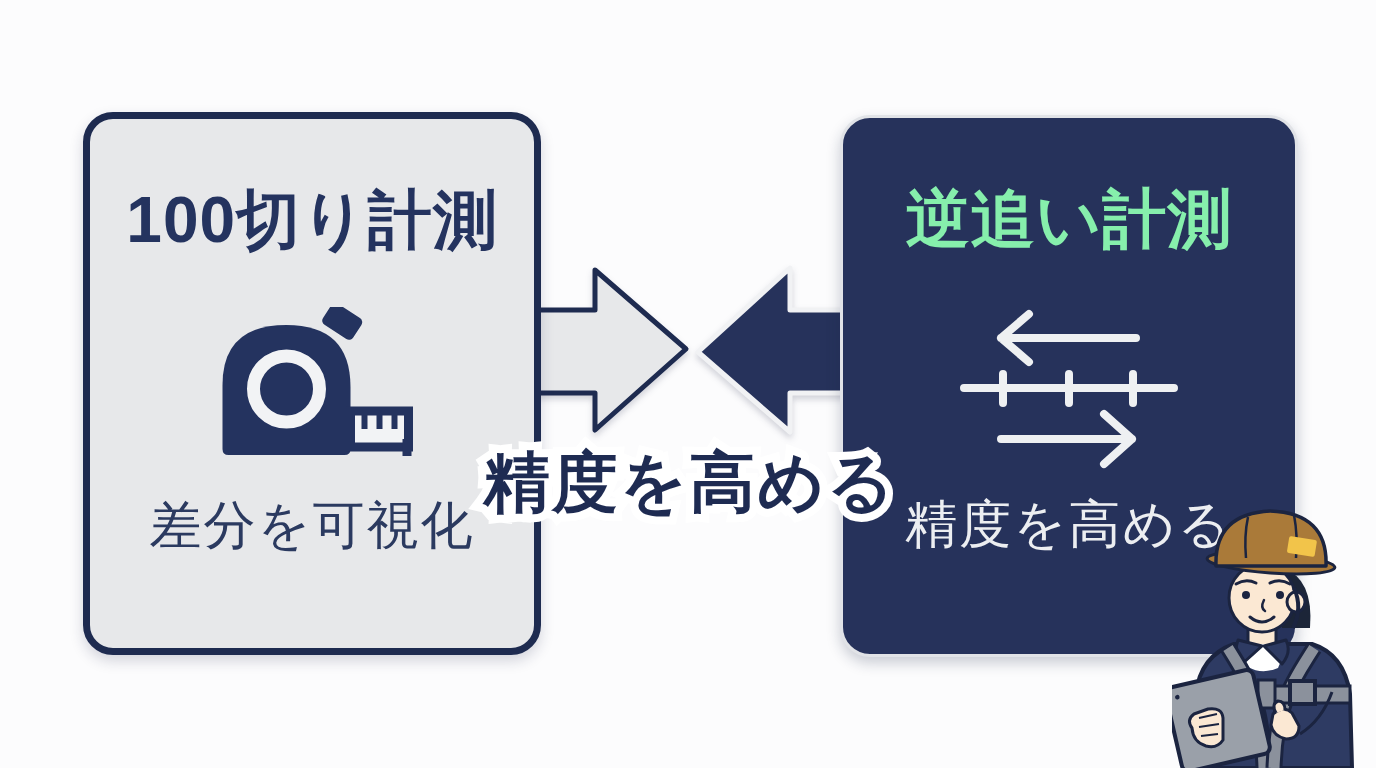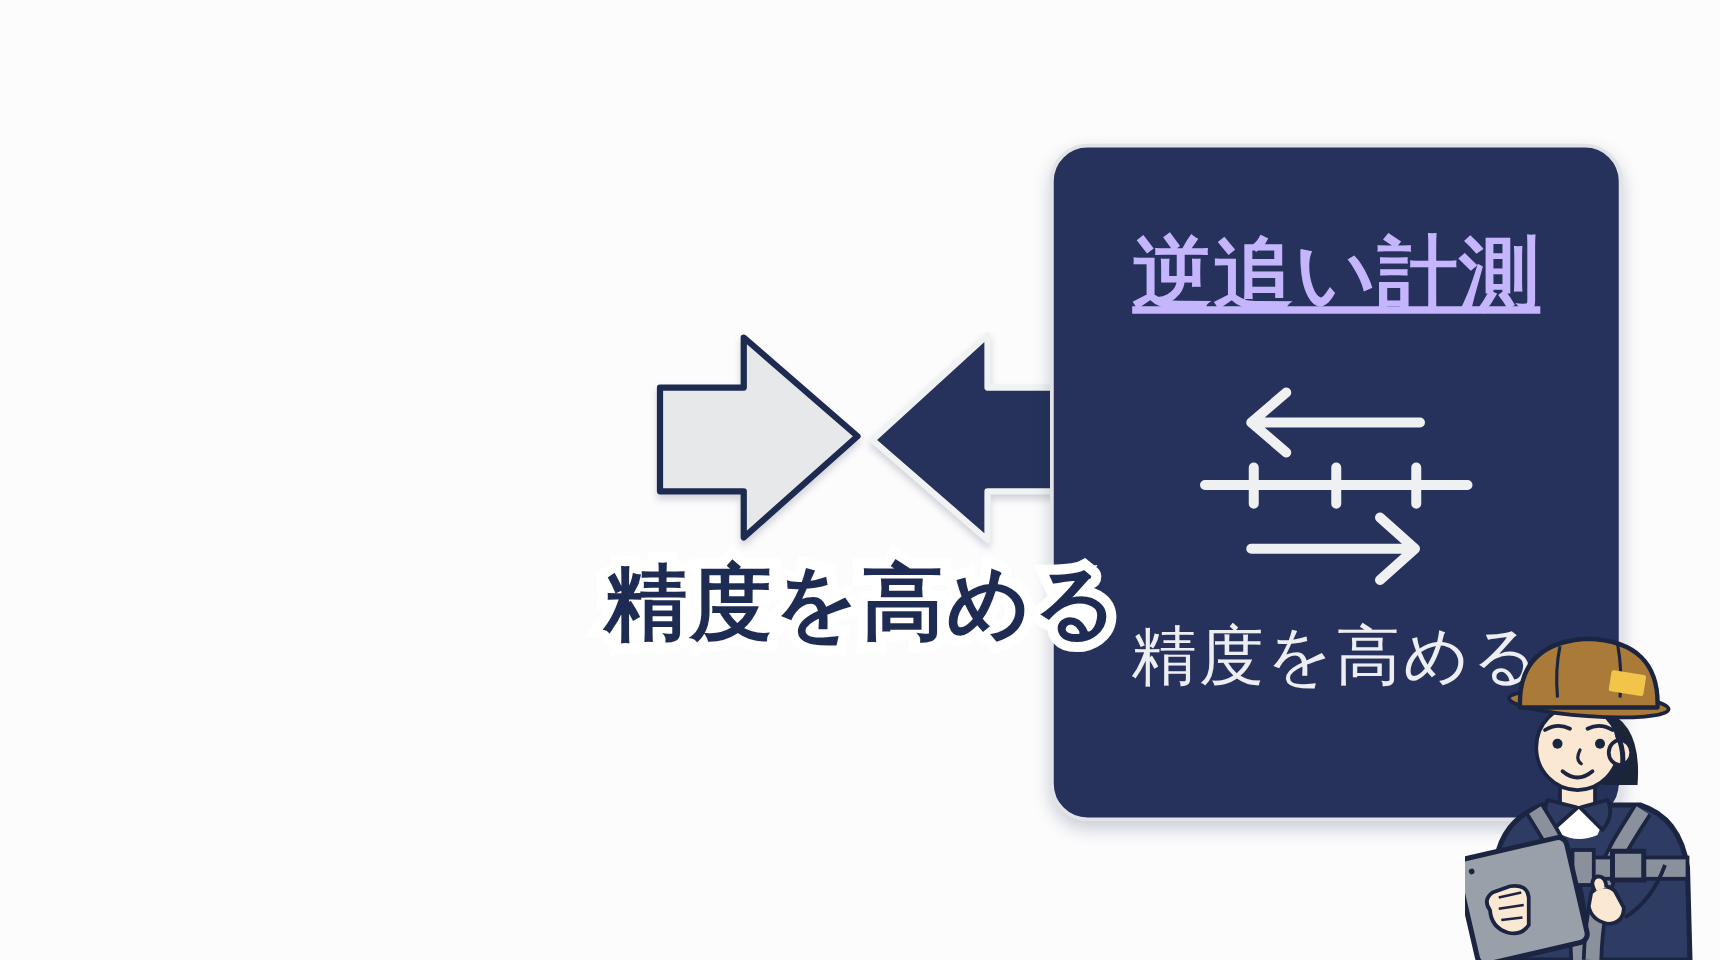--- a/index.html
+++ b/index.html
@@ -23,21 +23,21 @@
     background:#26325b;border:3px solid #e1e3e7;box-sizing:border-box;
     box-shadow:0 6px 14px rgba(25,35,70,.22);
     z-index:2;
   }
   .card-title{
     position:absolute;left:0;right:0;top:58px;
     text-align:center;font-size:64px;font-weight:900;letter-spacing:1px;
     white-space:nowrap;
   }
   .card-left .card-title{color:#24335f;}
-  .card-right .card-title{color:#c4b5fd;text-decoration:underline;}
+  .card-right .card-title{color:#86efac;}
   .card-icon{position:absolute;left:50%;transform:translateX(-50%);}
   .card-left .card-icon{top:188px;}
   .card-right .card-icon{top:188px;}
   .card-caption{
     position:absolute;left:0;right:0;top:372px;
     text-align:center;font-size:52px;font-weight:500;letter-spacing:2px;
     white-space:nowrap;
   }
   .card-left .card-caption{color:#2b3a60;}
   .card-right .card-caption{color:#eceef1;}
@@ -71,20 +71,34 @@
 </head>
 <body>
 
 <div class="stage">
 
   <svg class="center-arrows" viewBox="0 0 345 195" xmlns="http://www.w3.org/2000/svg">
     <polygon points="8,57 75,57 75,17 166,96 75,177 75,140 8,140" fill="#e7e8ea" stroke="#1e2b50" stroke-width="5" stroke-linejoin="round"></polygon>
     <polygon points="337,57 270,57 270,15 178,99 270,179 270,140 337,140" fill="#26325b" stroke="#f1f2f4" stroke-width="5" stroke-linejoin="round"></polygon>
   </svg>
 
+  <div class="card card-left">
+    <div class="card-title">100切り計測</div>
+    <svg class="card-icon" width="215" height="152" viewBox="0 0 215 152" xmlns="http://www.w3.org/2000/svg">
+      <rect x="120" y="2" width="36" height="25" rx="5" fill="#24335f" transform="rotate(33 138 14)"></rect>
+      <path d="M24,148 Q18,148 18,142 L18,78 Q18,18 82,18 Q146,18 146,80 L146,142 Q146,148 140,148 Z" fill="#24335f"></path>
+      <circle cx="82" cy="82" r="33" fill="none" stroke="#f2f3f5" stroke-width="13"></circle>
+      <rect x="146" y="104" width="58" height="36" fill="#f2f3f5" stroke="#24335f" stroke-width="9"></rect>
+      <rect x="157" y="108" width="6" height="14" fill="#24335f"></rect>
+      <rect x="172" y="108" width="6" height="14" fill="#24335f"></rect>
+      <rect x="187" y="108" width="6" height="14" fill="#24335f"></rect>
+      <rect x="198" y="132" width="9" height="17" fill="#24335f"></rect>
+    </svg>
+    <div class="card-caption">差分を可視化</div>
+  </div>
 
   <div class="card card-right">
     <div class="card-title">逆追い計測</div>
     <svg class="card-icon" width="220" height="164" viewBox="0 0 220 164" xmlns="http://www.w3.org/2000/svg" fill="none" stroke="#eef0f2" stroke-width="8" stroke-linecap="round" stroke-linejoin="round">
       <path d="M42,32 L177,32 M42,32 L70,8 M42,32 L70,56"></path>
       <path d="M5,82 L215,82 M44,68 L44,97 M110,68 L110,97 M174,68 L174,97"></path>
       <path d="M42,133 L173,133 M173,133 L145,108 M173,133 L145,158"></path>
     </svg>
     <div class="card-caption">精度を高める</div>
   </div>

